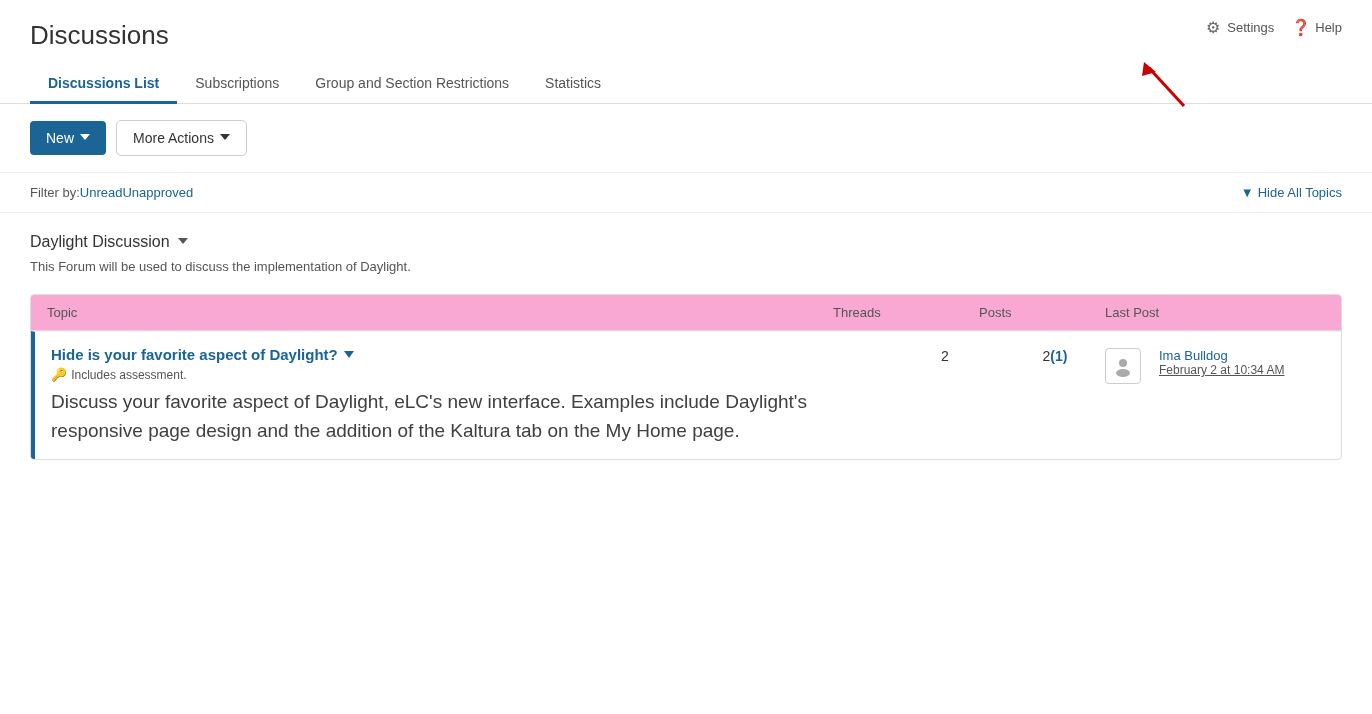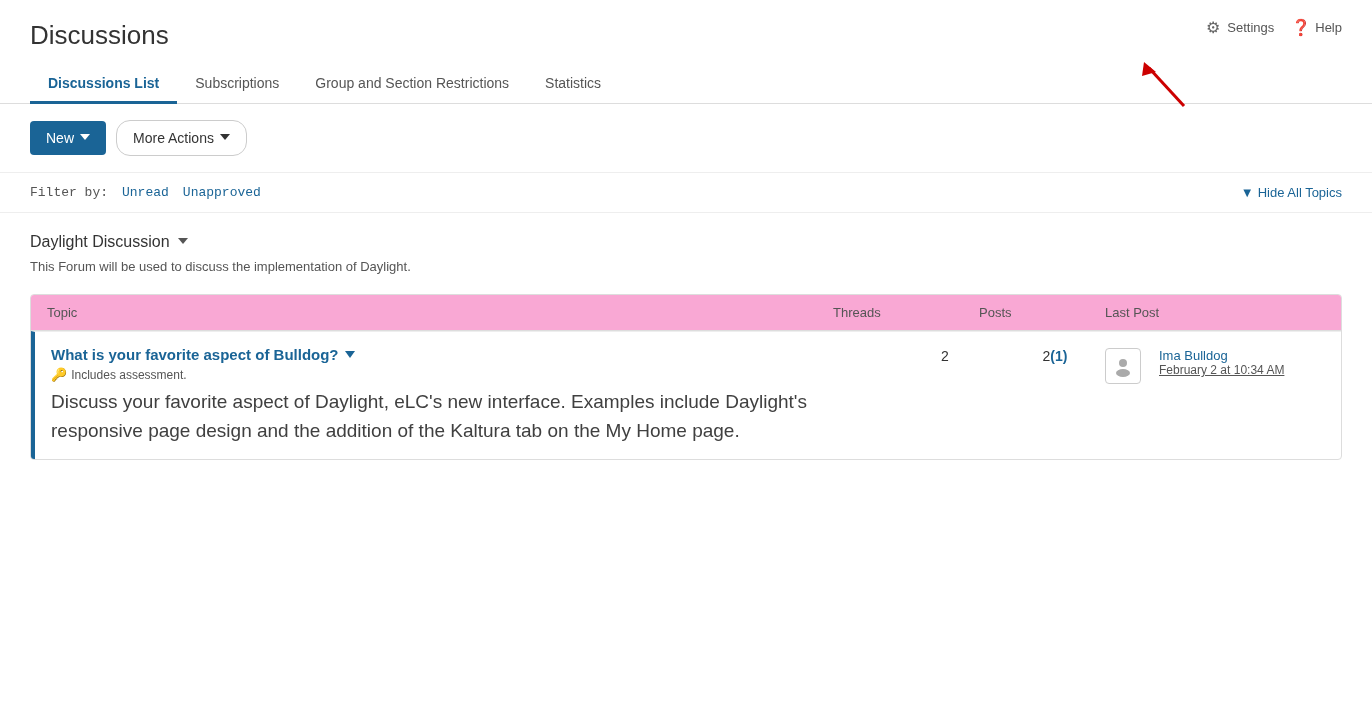--- a/index.html
+++ b/index.html
@@ -90,40 +90,38 @@
       font-size: 14px;
       display: flex;
       align-items: center;
       gap: 6px;
     }
     .btn-more-actions {
       background: #fff;
       color: #333;
       border: 1px solid #ccc;
       padding: 9px 16px;
-      border-radius: 14px;
+      border-radius: 5px;
       cursor: pointer;
       font-size: 14px;
       display: flex;
       align-items: center;
       gap: 6px;
     }
 
     .filter-bar {
       padding: 12px 30px;
       display: flex;
       align-items: center;
       justify-content: space-between;
       border-bottom: 1px solid #eee;
     }
     .filter-left {
       display: flex;
       align-items: flex-end;
-      gap: 14px;
-      font-family: Liberation Mono, monospace;
     }
     .filter-label { color: #555; font-size: 13px; }
     .filter-item {
       color: #1a6496;
       cursor: pointer;
       font-size: 13px;
     }
     .hide-all-topics {
       color: #1a6496;
       cursor: pointer;
@@ -338,21 +336,21 @@
     <div class="table-header">
       <div class="table-header-cell">Topic</div>
       <div class="table-header-cell">Threads</div>
       <div class="table-header-cell">Posts</div>
       <div class="table-header-cell">Last Post</div>
     </div>
 
     <div class="table-row">
       <div class="topic-col">
         <a class="topic-link">
-          <span>What is your favorite aspect of Bulldog?</span>
+          <span>Hide is your favorite aspect of Daylight?</span>
           <span class="chevron-down-filled"></span>
         </a>
         <div class="assessment-badge">
           <span style="font-size:13px;">🔑</span>
           <span>Includes assessment.</span>
         </div>
         <p class="topic-desc">Discuss your favorite aspect of Daylight, eLC's new interface. Examples include Daylight's responsive page design and the addition of the Kaltura tab on the My Home page.</p>
       </div>
       <div class="threads-col">
         <span>2</span>

